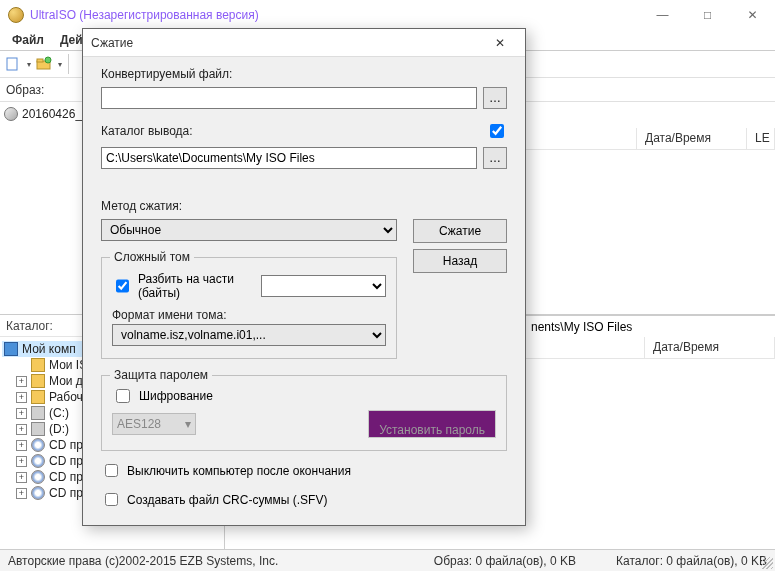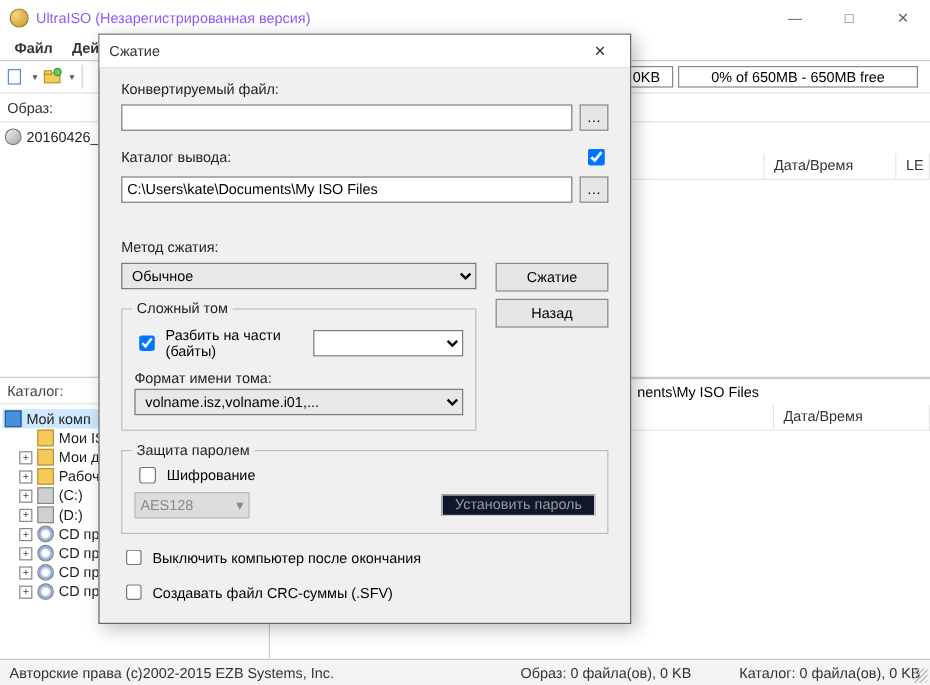--- a/index.html
+++ b/index.html
@@ -60,21 +60,21 @@
   .rowflex{ display:flex; align-items:center; gap:6px;}
   input[type=text].tb, select.tb{ height:22px; border:1px solid #7a7a7a; background:#fff; padding:0 4px; width:100%; }
   select.tb{ background:#e8e8e8;}
   .browse{ width:26px; height:22px; border:1px solid #888; background:#e6e6e6; display:flex; align-items:center; justify-content:center;}
   .btn{ height:24px; border:1px solid #888; background:#e6e6e6; display:flex; align-items:center; justify-content:center; padding:0 4px;}
   .fieldset{ border:1px solid #bfbfbf; padding:10px 10px 12px 10px; position:relative;}
   .fieldset .legend{ position:absolute; top:-8px; left:8px; background:#f0f0f0; padding:0 4px; color:#222;}
   .chk{ display:flex; align-items:center; gap:6px;}
   .chk input{ width:14px; height:14px;}
   .sel-disabled{ background:#ddd; color:#888; border:1px solid #bbb; height:22px; padding:0 4px; display:flex; align-items:center;}
-  .btn-disabled{ height:18px; border:1px solid #c8c8c8; background:#0f172a; color:#9a9a9a; display:flex; align-items:flex-start; justify-content:center; padding:0 10px;}
+  .btn-disabled{ height:28px; border:1px solid #c8c8c8; background:#701a75; color:#9a9a9a; display:flex; align-items:flex-end; justify-content:center; padding:0 10px;}
   .smallsel{ width:150px; height:22px; border:1px solid #7a7a7a; background:#fff;}
   .fs-row{ display:flex; align-items:center; gap:10px; margin-top:4px;}
   .checkrow{ grid-column:1 / span 2; display:flex; align-items:center; gap:6px; margin-top:4px;}
 
   
   .dd{ font-size:8px; color:#555; margin-left:1px;}
 </style>
 </head>
 <body>
 
@@ -102,24 +102,20 @@
     <span class="dd">▾</span>
   <div class="tbicon">
       <svg width="16" height="16">
         <rect x="1" y="5" width="13" height="8" fill="#f5c95a" stroke="#b8932e"></rect>
         <rect x="1" y="3" width="6" height="3" fill="#f5c95a" stroke="#b8932e"></rect>
         <circle cx="12" cy="4" r="3" fill="#6c6" stroke="#393"></circle>
       </svg>
     </div>
     <span class="dd">▾</span>
   <div class="sep"></div>
-  <div class="size-bar">
-    <div class="size-box">0KB</div>
-    <div class="size-long">0% of 650MB - 650MB free</div>
-  </div>
 </div>
 
 <div class="obrazrow">
   <span class="lbl">Образ:</span>
 </div>
 
 <div class="panes">
   <div class="leftcol">
     <div class="upper">
       <div class="treebody">
@@ -270,21 +266,21 @@
         </div>
       </div>
 
     <div class="fieldset full" style="margin-top:10px">
       <div class="legend">Защита паролем</div>
       <label class="chk">
         <input type="checkbox" style="">
         <span>Шифрование</span>
       </label>
       <div class="fs-row">
-        <div class="sel-disabled" style="width:96px">
+        <div class="sel-disabled" style="width:84px">
             <span>AES128</span>
             <span style="margin-left:auto">▾</span>
           </div>
         <div style="flex:1"></div>
         <div class="btn-disabled">
             <span>Установить пароль</span>
           </div>
       </div>
     </div>
 

